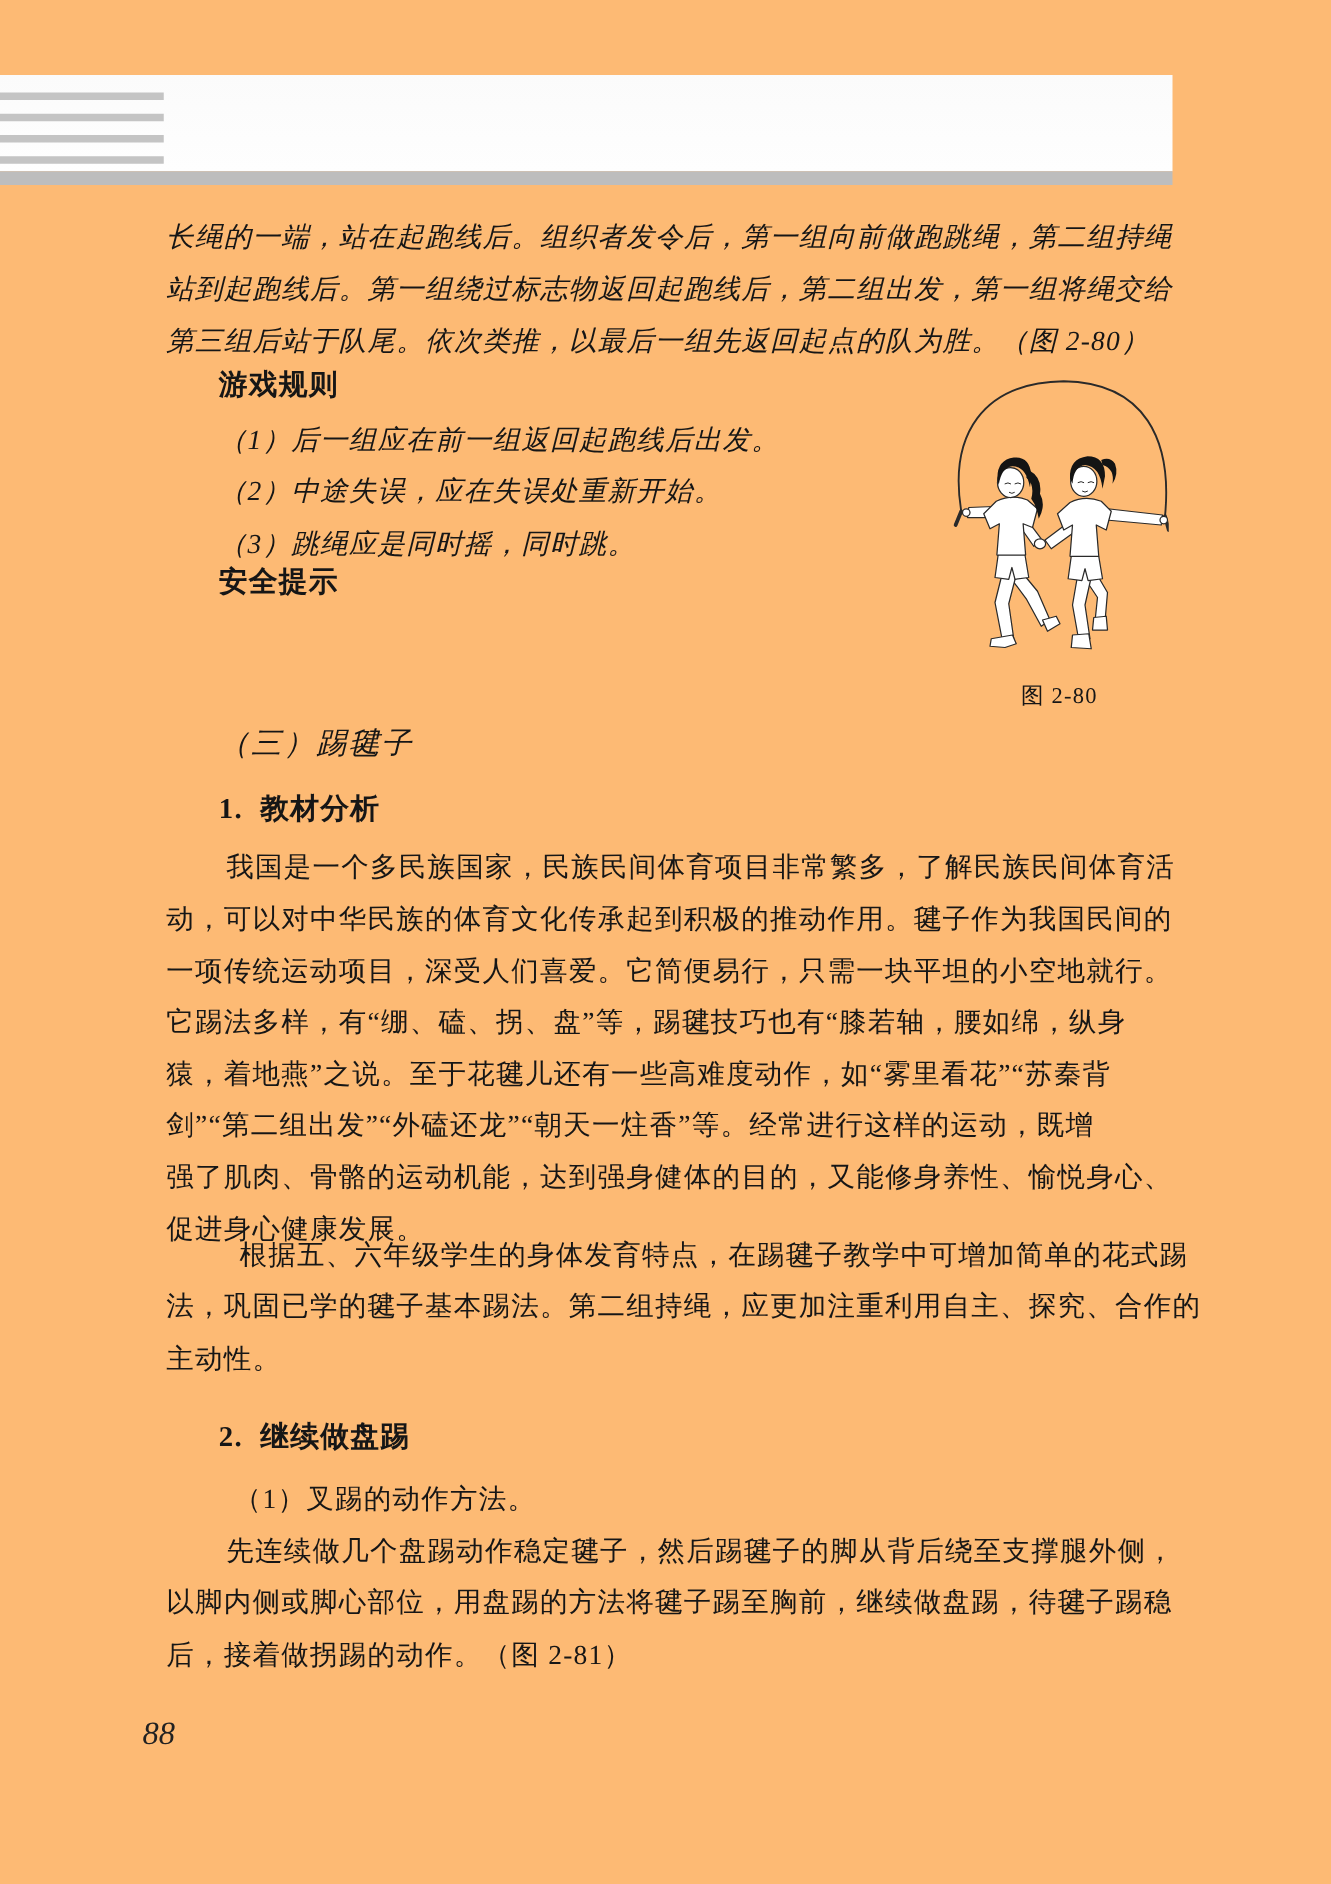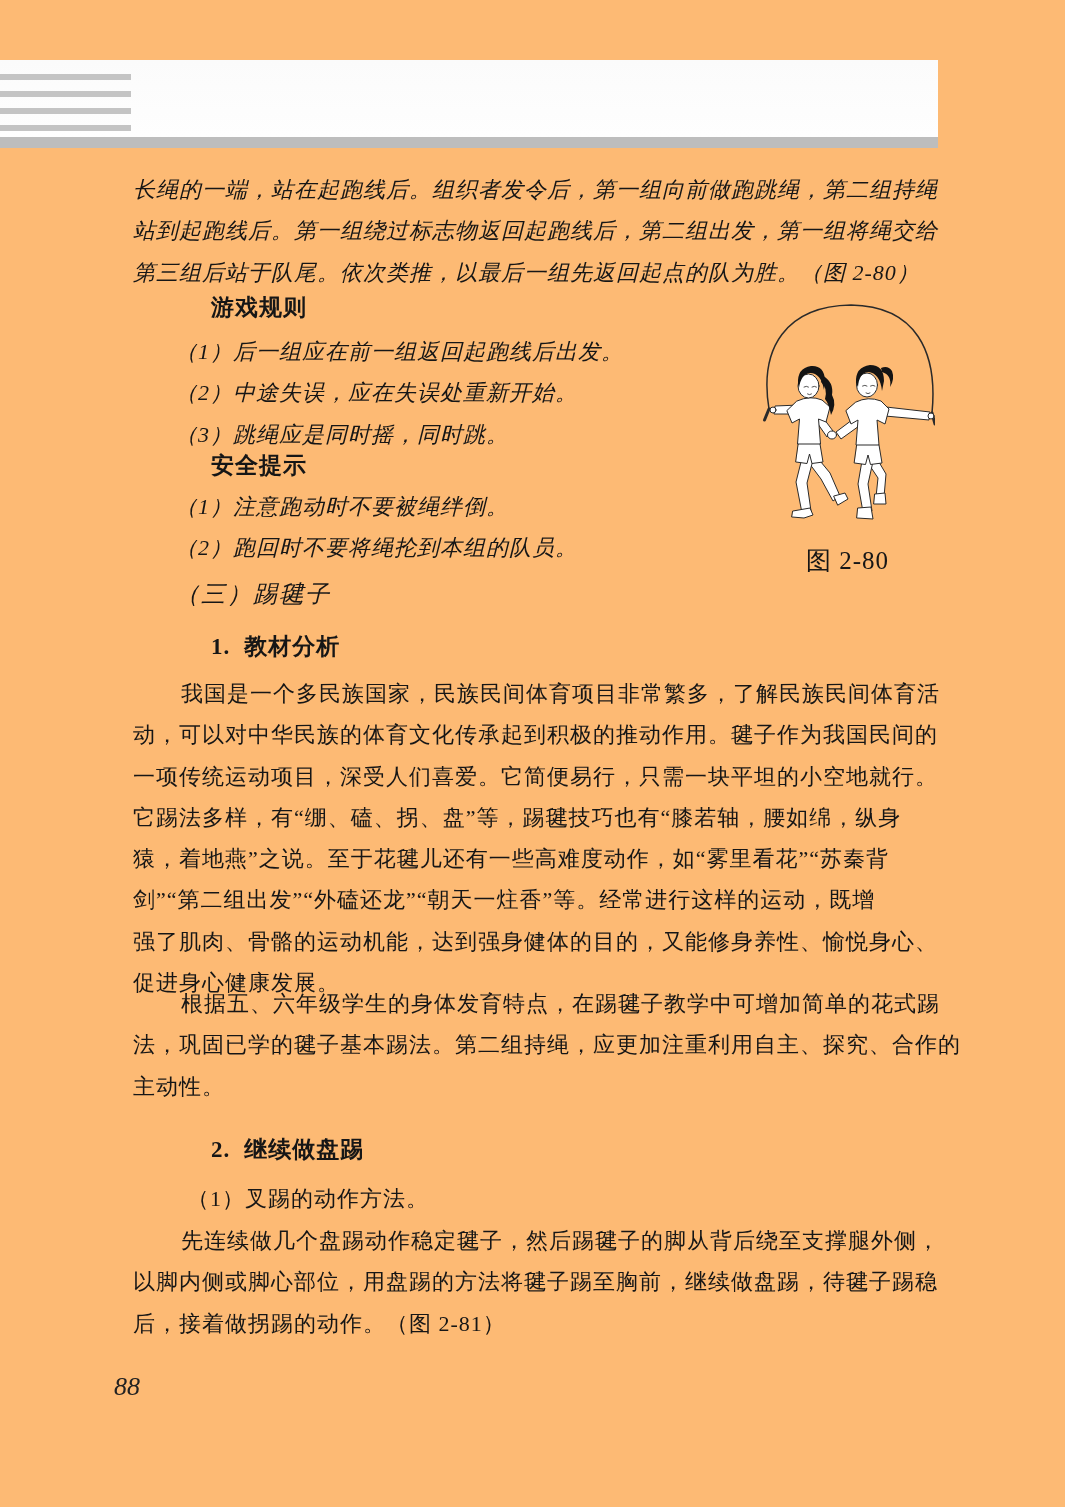--- a/index.html
+++ b/index.html
@@ -6,33 +6,33 @@
   .page{position:relative;width:1065px;height:1507px;background:#fdba74;overflow:hidden;color:#161616;}
 
   
   .deco-panel{position:absolute;left:0;top:60px;width:938px;height:77px;background:linear-gradient(180deg,#fbfbfb,#fefefe);}
   .bar-small{position:absolute;left:0;width:131px;height:6px;background:#c4c4c4;}
   .bar-long{position:absolute;left:0;top:137px;width:938px;height:11px;background:#bdbdbd;}
 
   
   .kai{font-family:"Liberation Serif",serif;font-style:italic;}
   .song{font-family:"Liberation Serif",serif;font-style:normal;}
-  .hei{font-family:"Liberation Sans",sans-serif;font-weight:700;font-style:normal;margin-left:36px;}
+  .hei{font-family:"Liberation Sans",sans-serif;font-weight:700;font-style:normal;}
   .blk{position:absolute;white-space:nowrap;}
   .tl{font-size:22px;line-height:41.3px;letter-spacing:1px;}
-  .tl .ind{padding-left:48px;}
+  .tl .ind{padding-left:48px;text-align:center;}
   .hd{font-size:23px;line-height:30px;letter-spacing:1px;}
   .hd .num{font-family:"Liberation Serif",serif;font-weight:700;margin-right:14px;}
   .sec{font-size:24px;letter-spacing:2px;}
 
   
   .figure-box{position:absolute;left:760px;top:298px;width:175px;height:232px;}
   .figure-box svg{width:100%;height:100%;display:block;}
   .fig-caption{position:absolute;left:760px;top:544px;width:175px;text-align:center;
-    font-family:"Liberation Serif",serif;font-size:25px;letter-spacing:1px;}
+    font-family:"Liberation Serif",serif;font-size:18px;letter-spacing:1px;}
 
   .pagenum{position:absolute;left:114px;top:1372px;font-family:"Liberation Serif",serif;
     font-style:italic;font-size:26px;color:#222;}
   .ln{display:block;}
 </style>
 </head>
 <body>
 
 <div class="page">
 
@@ -50,24 +50,20 @@
   </div>
 
   <div class="blk hd hei" style="left:175px;top:292px">游戏规则</div>
   <div class="blk tl kai" style="left:175px;top:331px">
     <span class="ln">（1）后一组应在前一组返回起跑线后出发。</span>
     <span class="ln">（2）中途失误，应在失误处重新开始。</span>
     <span class="ln">（3）跳绳应是同时摇，同时跳。</span>
   </div>
 
   <div class="blk hd hei" style="left:175px;top:450px">安全提示</div>
-  <div class="blk tl kai" style="left:175px;top:486px">
-    <span class="ln">（1）注意跑动时不要被绳绊倒。</span>
-    <span class="ln">（2）跑回时不要将绳抡到本组的队员。</span>
-  </div>
 
   <div class="figure-box">
     <svg viewBox="0 0 350 464" fill="none" stroke="#2a2a2a" stroke-width="2" stroke-linejoin="round" stroke-linecap="round">
 
       <path d="M18 222 C -2 100, 52 16, 182 14 C 312 16, 356 108, 344 230" stroke-width="3"></path>
       <path d="M18 222 L9 244" stroke-width="6"></path>
       <path d="M344 230 L350 252" stroke-width="6"></path>
 
       <path d="M112 316 L140 350 L160 396 L146 406 L122 362 L98 330 Z" fill="#fff"></path>
       <path d="M148 396 L170 390 L176 402 L156 414 Z" fill="#fff"></path>

